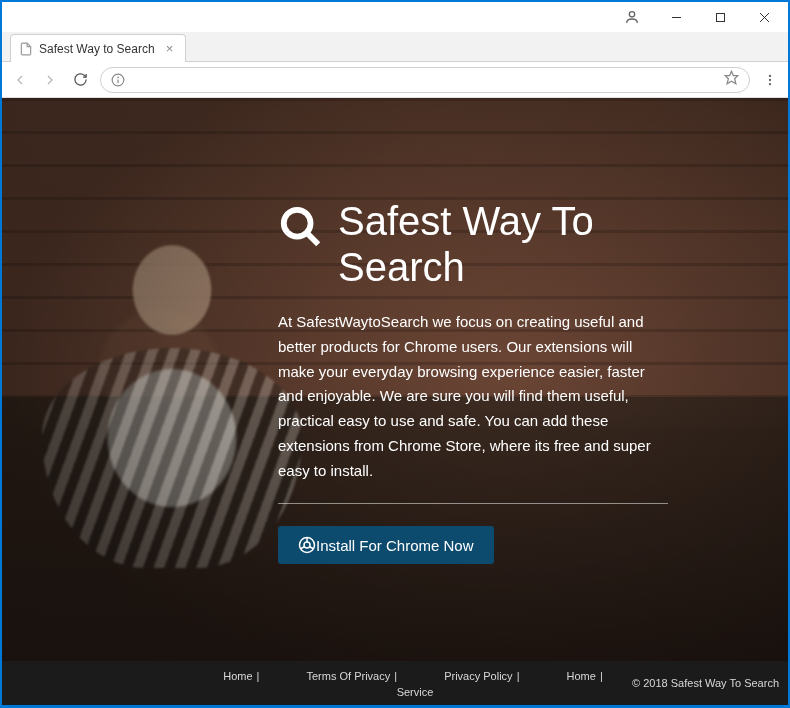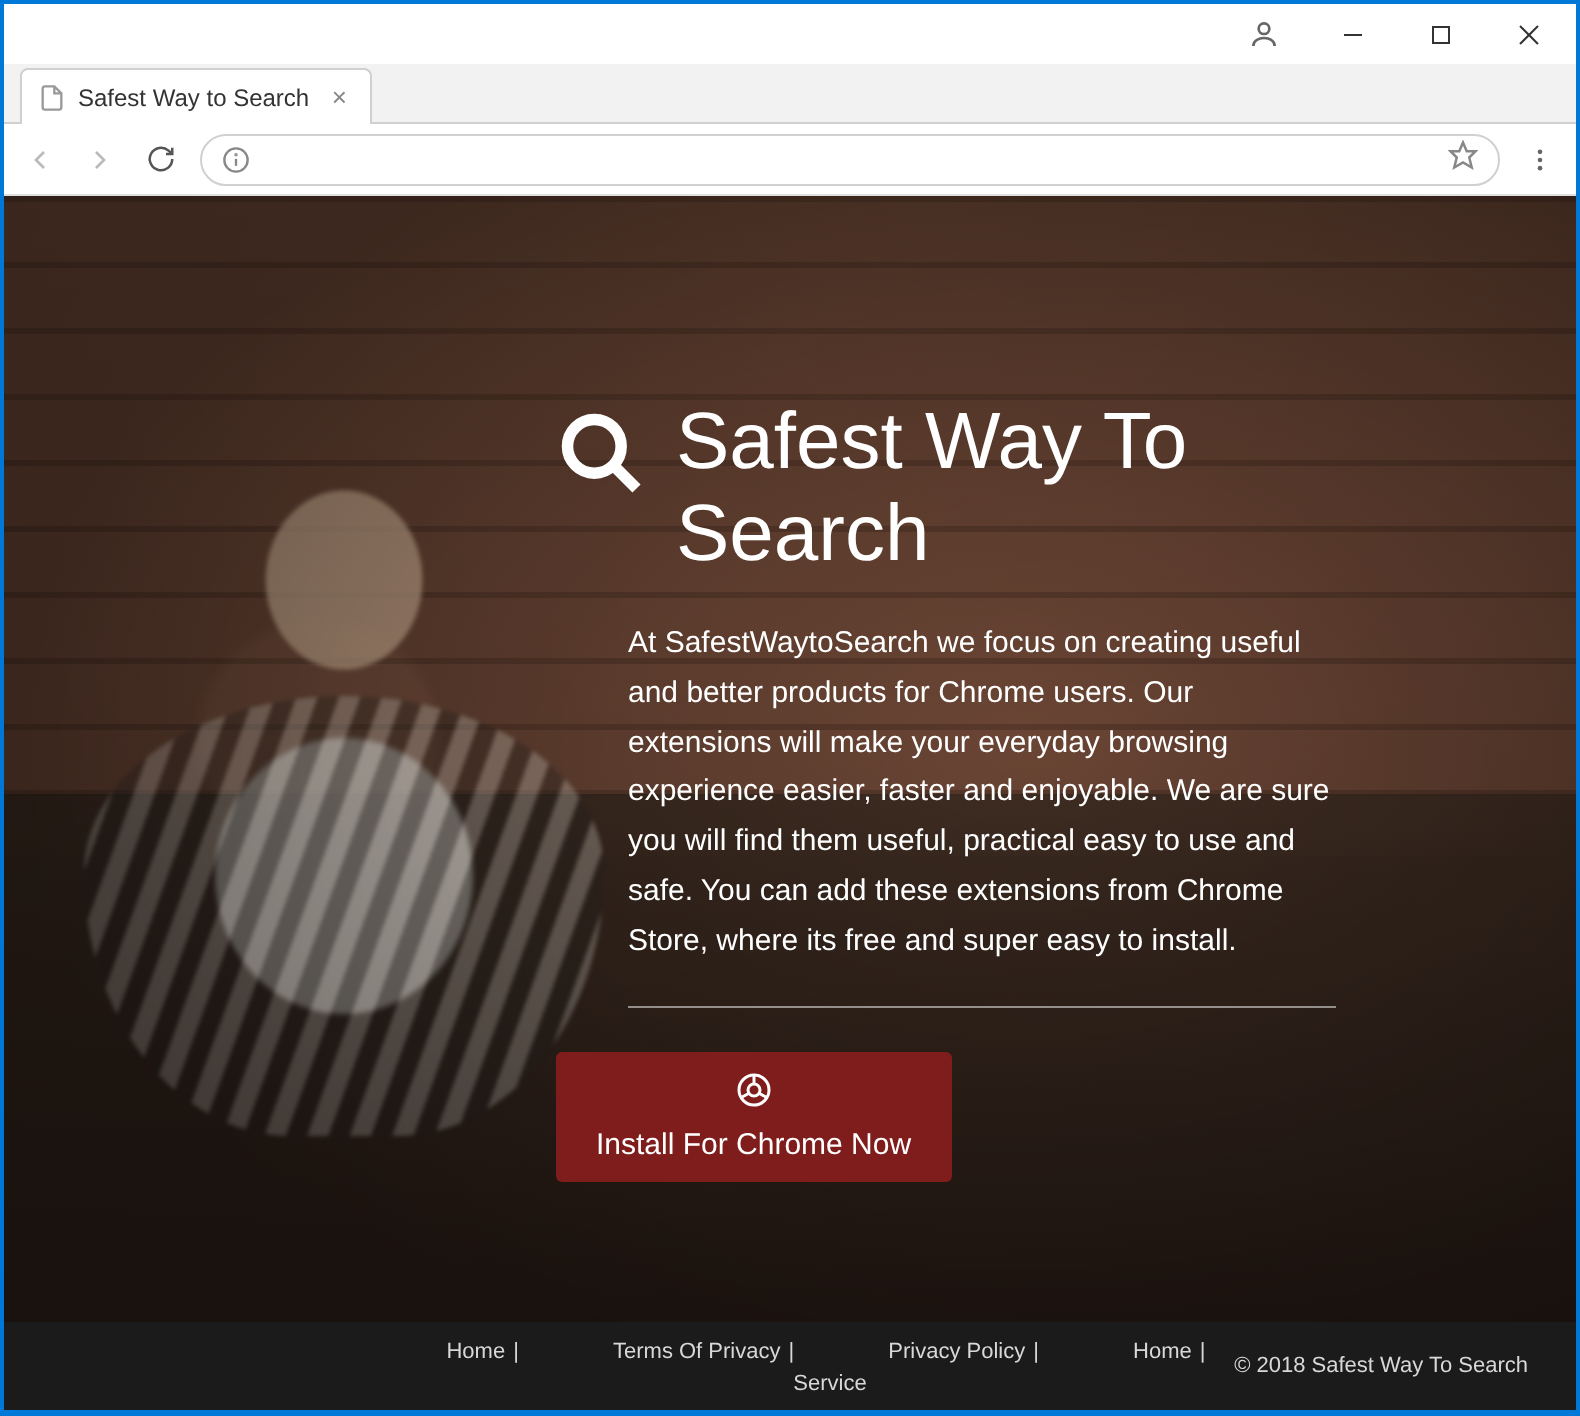--- a/index.html
+++ b/index.html
@@ -65,30 +65,30 @@
   border-radius: 50% 50% 40% 40% / 40% 40% 60% 60%;
   opacity:0.35; filter: blur(1px);
 }
 .shade { position:absolute; inset:0; background: radial-gradient(ellipse at 65% 45%, rgba(0,0,0,0.0) 0%, rgba(0,0,0,0.45) 70%); }
 
 
 .hero { position: absolute; right: 120px; top: 100px; width: 390px; color: #fff; }
 .hero-title-row { display: flex; align-items: flex-start; gap: 14px; margin-bottom: 20px; }
 .search-icon { width: 46px; height: 46px; flex-shrink: 0; margin-top: 6px; }
 .hero-title { font-size: 40px; font-weight: 300; line-height: 1.15; }
-.hero-body { font-size: 15px; line-height: 1.65; font-weight: 300; padding-bottom: 20px; border-bottom: 1px solid rgba(255,255,255,0.5); margin-bottom: 22px; margin-left: 36px; }
-.cta { display: inline-flex; align-items: center; gap: 10px; background: #7f1d1d; color: #fff; font-size: 15px; padding: 10px 20px; border-radius: 3px; cursor: pointer; flex-direction: column; }
+.hero-body { font-size: 15px; line-height: 1.65; font-weight: 300; padding-bottom: 20px; border-bottom: 1px solid rgba(255,255,255,0.5); margin-bottom: 22px; }
+.cta { display: inline-flex; align-items: center; background: #0c4a6e; color: #fff; font-size: 15px; padding: 10px 20px; border-radius: 3px; cursor: pointer; }
 .cta .chrome-icon { width: 18px; height: 18px; }
 
 
 .footer { position: absolute; left: 0; right: 0; bottom: 0; height: 44px; background: #1b1b1b; color: #d8d8d8; font-size: 11px; display: flex; align-items: center; justify-content: center; }
 .footer-links { position: absolute; left: 0; right: 0; text-align: center; line-height: 1.5; padding-top: 2px; }
 .footer-links a { color: #d8d8d8; text-decoration: none; margin-left: 40px; }
 .footer-sep { margin: 0 4px; color: #d8d8d8; }
-.footer-copy { position: absolute; right: 24px; }
+.footer-copy { position: absolute; right: 9px; }
 
 </style>
 </head>
 <body>
 
 <div class="chrome-window">
 
   <div class="titlebar">
     <div class="win-controls">
       <div class="user-btn">

